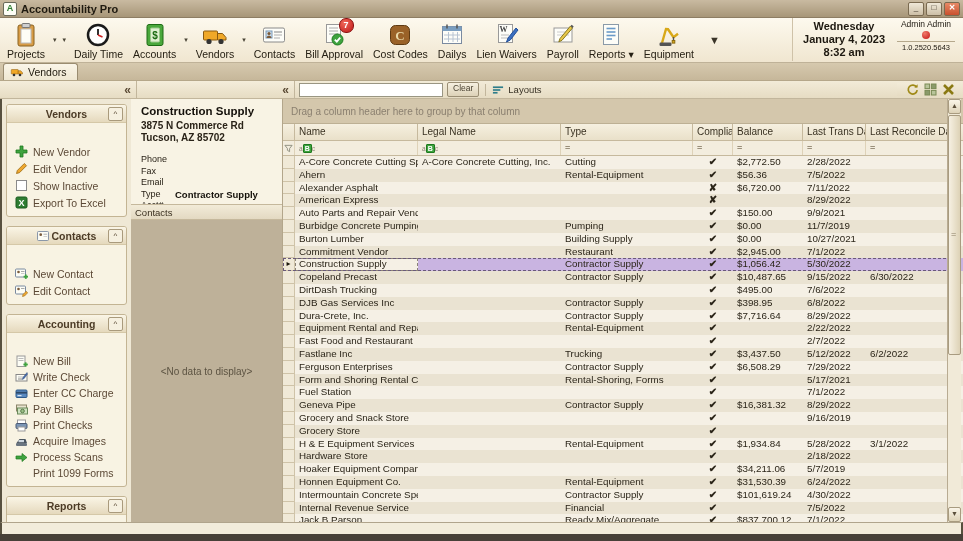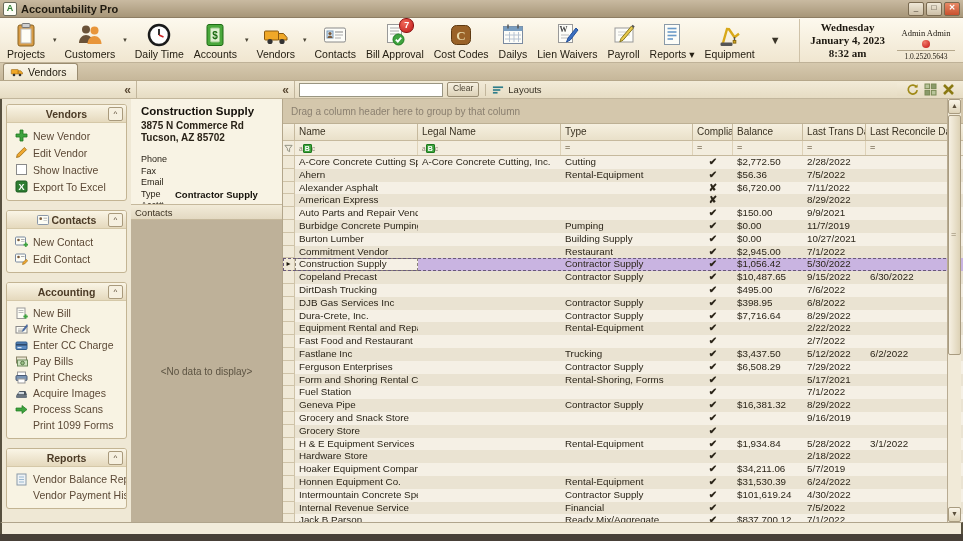--- a/index.html
+++ b/index.html
@@ -13,21 +13,21 @@
   .wbtn{width:14px;height:12px;border:1px solid #7a6a50;border-radius:2px;background:linear-gradient(#efe8d8,#cdbfa6);font-size:8px;line-height:10px;text-align:center;color:#3a3224;}
   .wbtn.close{background:linear-gradient(#e88a66,#c8502e);color:#fff;font-weight:bold;}
   
   .toolbar{height:44px;background:linear-gradient(#fdf9ee,#f0e6d0);border-bottom:1px solid #bfb298;display:flex;align-items:stretch;padding:0 2px;}
   .tbtn{display:flex;flex-direction:column;align-items:center;justify-content:flex-end;padding:1px 5px 2px;position:relative;cursor:pointer;}
   .tbtn .ticon{width:27px;height:27px;display:flex;align-items:center;justify-content:center;position:relative;}
   .tbtn .tlabel{font-size:10.5px;color:#262014;white-space:nowrap;line-height:12px;}
   .tchev{display:flex;align-items:center;padding:0 3px;font-size:7px;color:#4a4436;}
   .badge{position:absolute;top:-3px;right:-6px;min-width:13px;height:13px;border-radius:7px;background:radial-gradient(circle at 35% 30%,#f06a5a,#c01818);color:#fff;font-size:9px;font-weight:bold;line-height:13px;text-align:center;border:1px solid #8a1010;}
   .overflow-chev{display:flex;align-items:center;padding:0 10px;font-size:11px;color:#3a3428;}
-  .tb-right{margin-left:auto;display:flex;align-items:flex-end;font-family:Liberation Serif, serif;}
+  .tb-right{margin-left:auto;display:flex;align-items:flex-start;}
   .datetime{border-left:1px solid #cfc2a8;padding:2px 10px;text-align:center;}
   .datetime div{font-size:11px;font-weight:bold;color:#1d1810;line-height:13px;}
   .adminblock{padding:1px 6px 1px 2px;text-align:center;min-width:58px;}
   .adminname{font-size:8.5px;color:#1d1810;line-height:10px;}
   .admindot{width:8px;height:8px;border-radius:50%;background:radial-gradient(circle at 35% 30%,#f07a6a,#c41414);margin:2px auto;}
   .adminver{font-size:7.5px;color:#1d1810;border-top:1px solid #b5a88c;padding-top:2px;line-height:8px;}
   
   .tabstrip{height:17px;background:linear-gradient(#d6c9ae,#c6b79a);display:flex;align-items:flex-end;padding-left:3px;border-bottom:1px solid #b5a78a;}
   .tab{height:16px;background:linear-gradient(#faf5e8,#efe7d2);border:1px solid #9a8c70;border-bottom:none;border-radius:3px 3px 0 0;display:flex;align-items:center;gap:4px;padding:0 10px 0 6px;font-size:10.5px;color:#262014;}
   
@@ -45,21 +45,21 @@
   .gtool{width:14px;height:13px;display:flex;align-items:center;justify-content:center;cursor:pointer;}
   
   .content{flex:1;display:flex;min-height:0;border-left:2px solid #57503f;border-right:2px solid #57503f;background:#efe8d5;}
   
   .sidebar{width:129px;background:#efe8d5;padding:5px 4px 0 4px;box-sizing:border-box;}
   .panel{background:#f8f3e3;border:1px solid #c3b493;border-radius:3px;margin-bottom:9px;overflow:hidden;}
   .phead{height:17px;background:linear-gradient(#faf5e6,#e5d9bd);border-bottom:1px solid #d5c8a8;display:flex;align-items:center;justify-content:center;position:relative;}
   .phead .ptitle{font-size:10.5px;font-weight:bold;color:#4c3b26;}
   .phead .ptitle-icon{margin-right:3px;display:flex;}
   .pcollapse{position:absolute;right:3px;top:2px;width:13px;height:12px;border:1px solid #a99a7c;border-radius:2px;background:#f6f0e0;font-size:8px;line-height:11px;text-align:center;color:#4c3b26;cursor:pointer;}
-  .pbody{padding:4px 0 5px 0;}
+  .pbody{padding:4px 0 5px 0;margin-top:16px;}
   .pitem{height:17px;display:flex;align-items:center;gap:5px;padding:0 4px 0 8px;cursor:pointer;}
   .pitem.compact{height:16px;}
   .pitem .ilabel{font-size:10.5px;color:#5c4936;white-space:nowrap;}
   .pitem .iicon{width:13px;height:13px;flex:0 0 13px;display:flex;}
   .pitem .iicon.empty{visibility:hidden;}
   
   .midpanel{width:152px;background:#f8f3e4;border-right:1px solid #b3a68b;display:flex;flex-direction:column;box-sizing:border-box;}
   .detailinfo{padding:6px 6px 4px 10px;height:105px;box-sizing:border-box;}
   .dname{font-size:11.5px;font-weight:bold;color:#14100a;margin-bottom:3px;}
   .daddr{font-size:10px;font-weight:bold;color:#2a2318;line-height:12px;}
@@ -139,31 +139,20 @@
         <svg width="26" height="26" viewBox="0 0 26 26">
             <rect x="5" y="3" width="16" height="21" rx="2" fill="#d89c46" stroke="#8a6220"></rect>
             <rect x="8" y="7" width="10" height="14" fill="#fdfdf5" stroke="#bbb"></rect>
             <rect x="9" y="1.5" width="8" height="4" rx="1" fill="#cfcfcf" stroke="#777"></rect>
           </svg>
       </span>
       <span class="tlabel">Projects</span>
     </div>
     <span class="tchev">▾</span>
 
-    <div class="tbtn">
-      <span class="ticon">
-        <svg width="26" height="26" viewBox="0 0 26 26">
-            <circle cx="9" cy="7.5" r="4" fill="#6a5238"></circle>
-            <path d="M2 21c0-5 3.5-8 7-8s7 3 7 8z" fill="#6a5238"></path>
-            <circle cx="17.5" cy="8.5" r="4" fill="#e8953a"></circle>
-            <path d="M10.5 22c0-5 3.5-8 7-8s7 3 7 8z" fill="#e8953a"></path>
-          </svg>
-      </span>
-      <span class="tlabel">Customers</span>
-    </div>
     <span class="tchev">▾</span>
 
     <div class="tbtn">
       <span class="ticon">
         <svg width="26" height="26" viewBox="0 0 26 26">
             <circle cx="13" cy="13" r="10" fill="#fff" stroke="#1a1a1a" stroke-width="2.5"></circle>
             <line x1="13" y1="13" x2="13" y2="7" stroke="#1a1a1a" stroke-width="1.8"></line>
             <line x1="13" y1="13" x2="17.5" y2="15" stroke="#c22" stroke-width="1.6"></line>
           </svg>
       </span>

